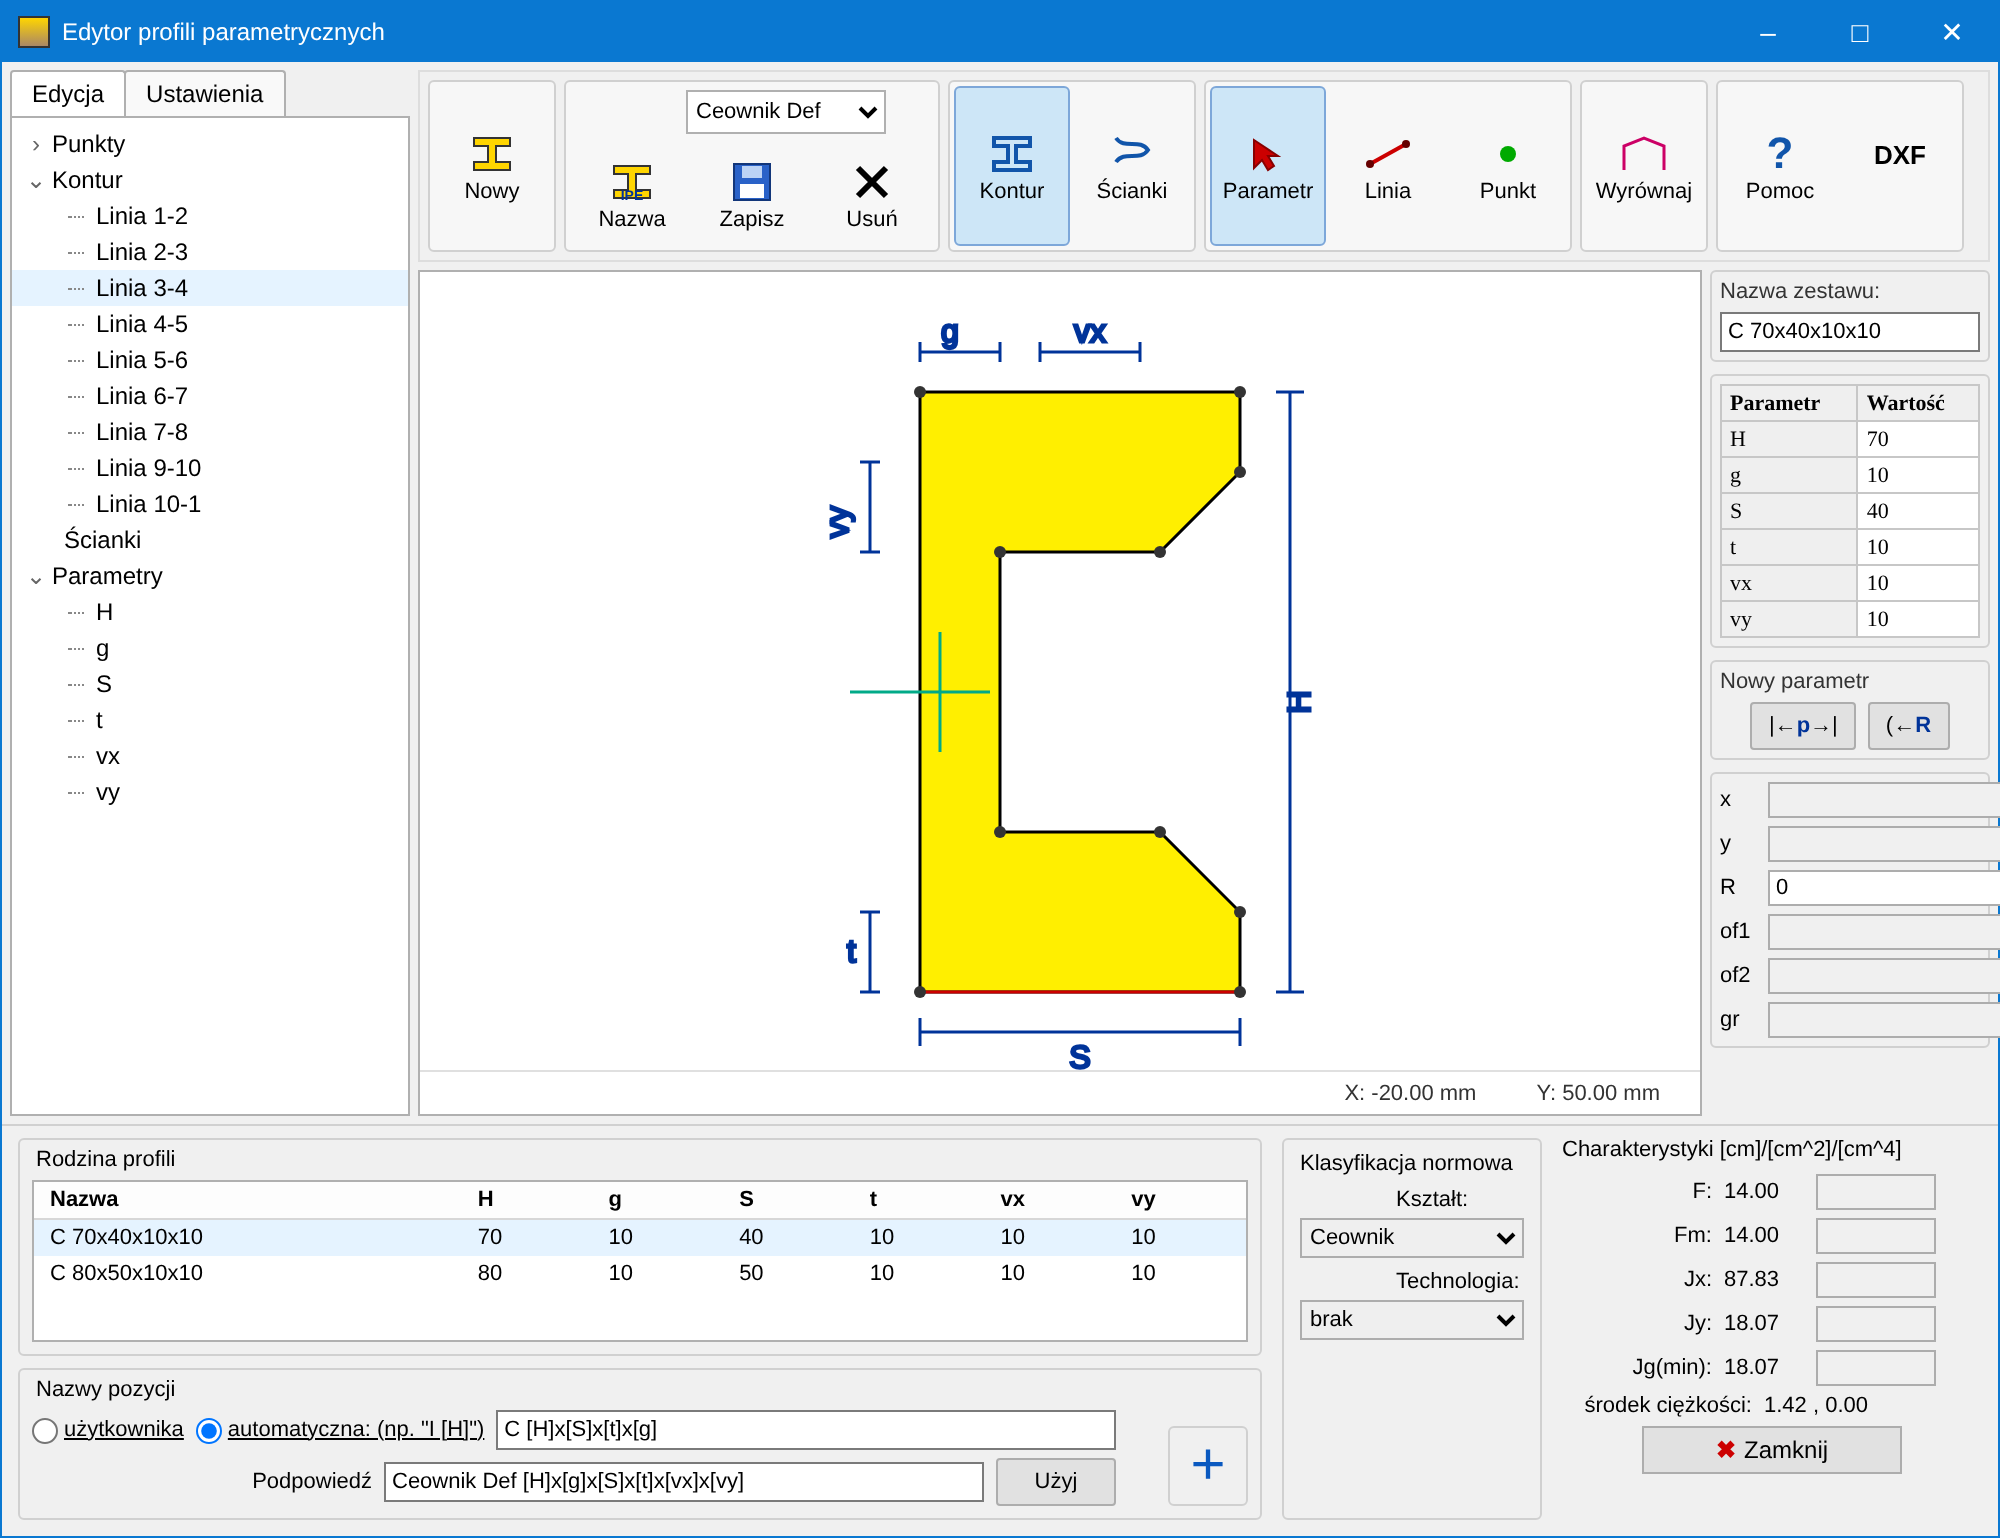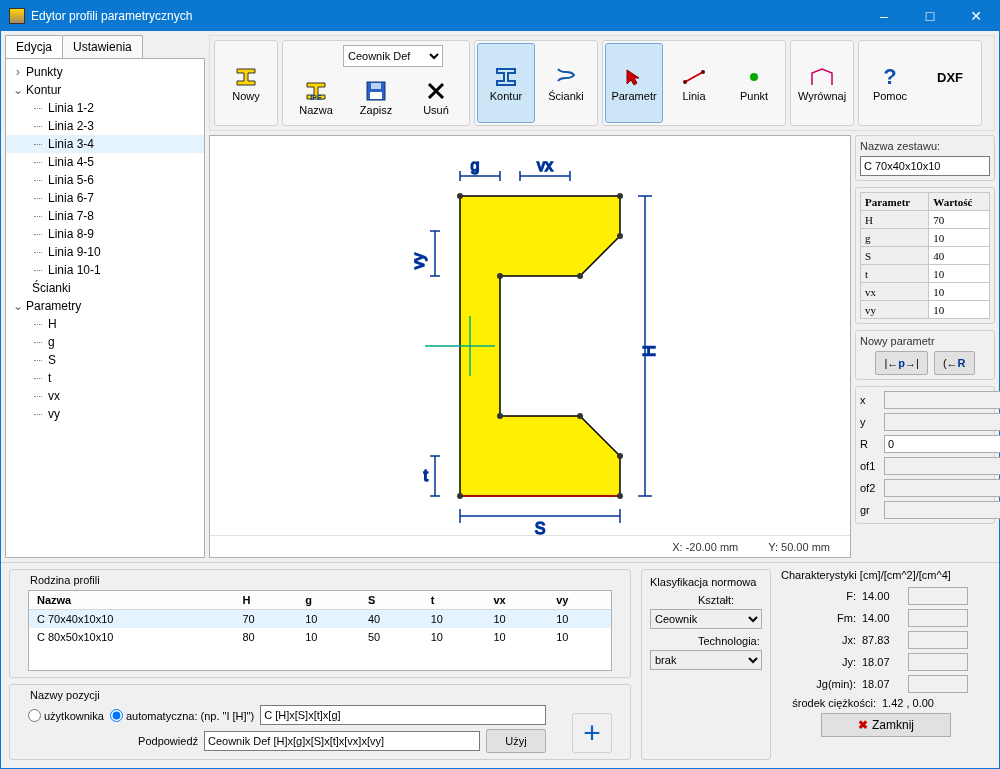--- a/index.html
+++ b/index.html
@@ -40,31 +40,31 @@
   .param-table th, .param-table td { border:1px solid #c7c7c7; padding:2px 4px; text-align:left; height:18px;}
   .param-table th { background:#efefef; }
   .param-table td:first-child { background:#efefef; }
   .param-table td:nth-child(2){ background:#fff;}
   .small-btn { border:1px solid #adadad; background:#e1e1e1; height:24px; font-size:11px; padding:0 8px; border-radius:2px; }
   .coords-grid { display:grid; grid-template-columns:24px 1fr; row-gap:4px; align-items:center; font-size:11px;}
   .coords-grid input { height:18px; border:1px solid #adadad; background:#f0f0f0; padding:1px 3px; font-size:11px;}
   .coords-grid input.active{ background:#fff; }
   .lower { border-top:1px solid #d0d0d0; padding:6px 8px 8px; display:flex; gap:10px;}
   .lower-left { flex:1; display:flex; flex-direction:column; gap:6px;}
-  .family-group { border:1px solid #d0d0d0; border-radius:3px; padding:4px 18px 6px; }
+  .family-group { border:1px solid #d0d0d0; border-radius:3px; padding:4px 6px 6px; }
   .family-title{ font-size:11px; padding:0 2px; margin-bottom:4px;}
   .family-table-wrap { border:1px solid #b0b0b0; background:#fff; }
   .family-table { width:100%; border-collapse:collapse; font-size:11px; }
   .family-table th, .family-table td { text-align:left; padding:3px 8px; }
   .family-table th { border-bottom:1px solid #d7d7d7; background:#fdfdfd; }
   .family-table tr.sel td { background:#e5f3ff; }
   .plus-btn { width:40px; height:40px; border:1px solid #d0d0d0; background:#f0f0f0; display:flex; align-items:center; justify-content:center; align-self:flex-end; font-size:30px; color:#0a59c0; margin-left:6px; border-radius:3px;}
   .names-row { display:flex; align-items:center; gap:6px; font-size:11px;}
   .names-row input[type=text]{ flex:1; height:20px; border:1px solid #7a7a7a; padding:1px 3px; font-size:11px;}
-  .radio { display:inline-flex; align-items:flex-end; gap:3px; }
+  .radio { display:inline-flex; align-items:flex-start; gap:3px;text-decoration:underline; }
   .lower-mid { width:130px; border:1px solid #d0d0d0; border-radius:3px; padding:6px 8px; font-size:11px;}
   .lower-mid .lbl{ margin:6px 0 3px;padding-left:48px;}
   .lower-mid select{ width:100%; height:20px; font-size:11px; border:1px solid #adadad;}
   .lower-right { width:210px; font-size:11px;}
   .char-row { display:flex; align-items:center; margin-bottom:4px; gap:6px; }
   .char-row .k { width:75px; text-align:right; }
   .char-row .v { width:40px; }
   .char-row input { width:60px; height:18px; border:1px solid #adadad; background:#f0f0f0; }
   .close-btn { width:130px; height:24px; border:1px solid #adadad; background:#e1e1e1; display:flex; align-items:center; justify-content:center; gap:4px; font-size:12px; margin-top:4px; margin-left:40px;}
   .close-btn .x { color:#c00; font-weight:bold;}
@@ -94,21 +94,20 @@
           <div class="tree-item"><span class="caret">›</span><span>Punkty</span></div>
           <div class="tree-item"><span class="caret">⌄</span><span>Kontur</span></div>
           <div id="tree-lines">
               <div class="tree-item lvl2">Linia 1-2</div>
               <div class="tree-item lvl2">Linia 2-3</div>
               <div class="tree-item lvl2 sel">Linia 3-4</div>
               <div class="tree-item lvl2">Linia 4-5</div>
               <div class="tree-item lvl2">Linia 5-6</div>
               <div class="tree-item lvl2">Linia 6-7</div>
               <div class="tree-item lvl2">Linia 7-8</div>
-              <div class="tree-item lvl2">Linia 8-9</div>
               <div class="tree-item lvl2">Linia 9-10</div>
               <div class="tree-item lvl2">Linia 10-1</div>
             </div>
           <div class="tree-item" style="padding-left:26px;"><span>Ścianki</span></div>
           <div class="tree-item"><span class="caret">⌄</span><span>Parametry</span></div>
           <div id="tree-params">
               <div class="tree-item lvl2">H</div>
               <div class="tree-item lvl2">g</div>
               <div class="tree-item lvl2">S</div>
               <div class="tree-item lvl2">t</div>

